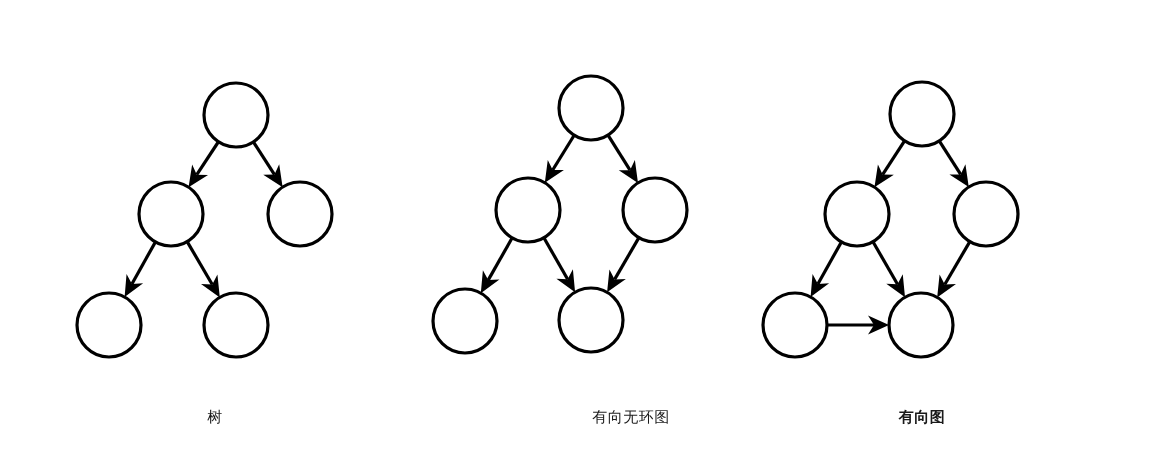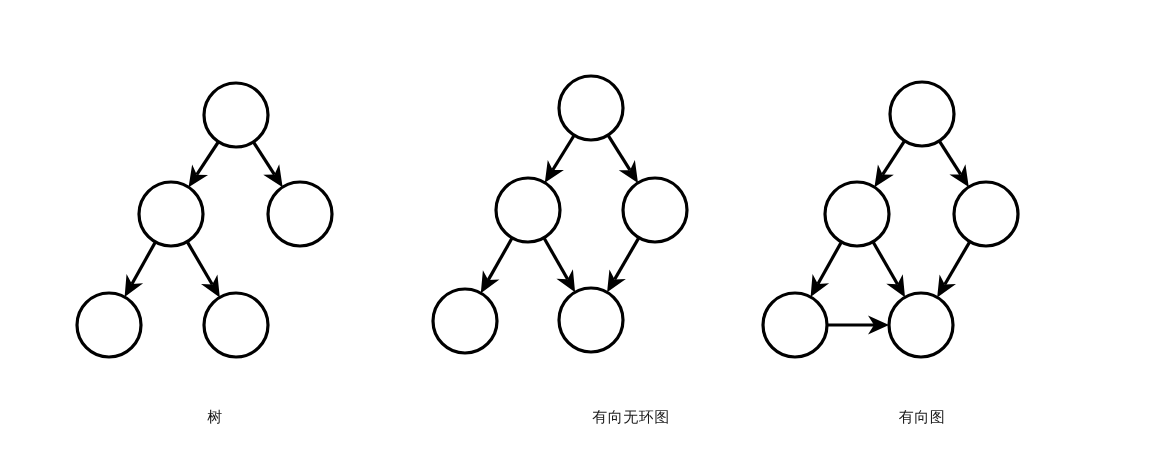--- a/index.html
+++ b/index.html
@@ -134,15 +134,15 @@
         <circle cx="922" cy="114" r="32" class="node-circle"></circle>
         <circle cx="857" cy="214" r="32" class="node-circle"></circle>
         <circle cx="986" cy="214" r="32" class="node-circle"></circle>
         <circle cx="795" cy="325" r="32" class="node-circle"></circle>
         <circle cx="921" cy="325" r="32" class="node-circle"></circle>
       </g>
   </svg>
   <div id="captions-layer">
       <div class="panel-caption" style="left: 215px; top: 417px;">树</div>
       <div class="panel-caption" style="left: 591px; top: 417px; margin-left: 40px;">有向无环图</div>
-      <div class="panel-caption" style="left: 922px; top: 417px;">有向图</div>
+      <div class="panel-caption" style="left: 922px; top: 417px; font-weight: bold;">有向图</div>
     </div>
 </div>
 
 </body></html>

